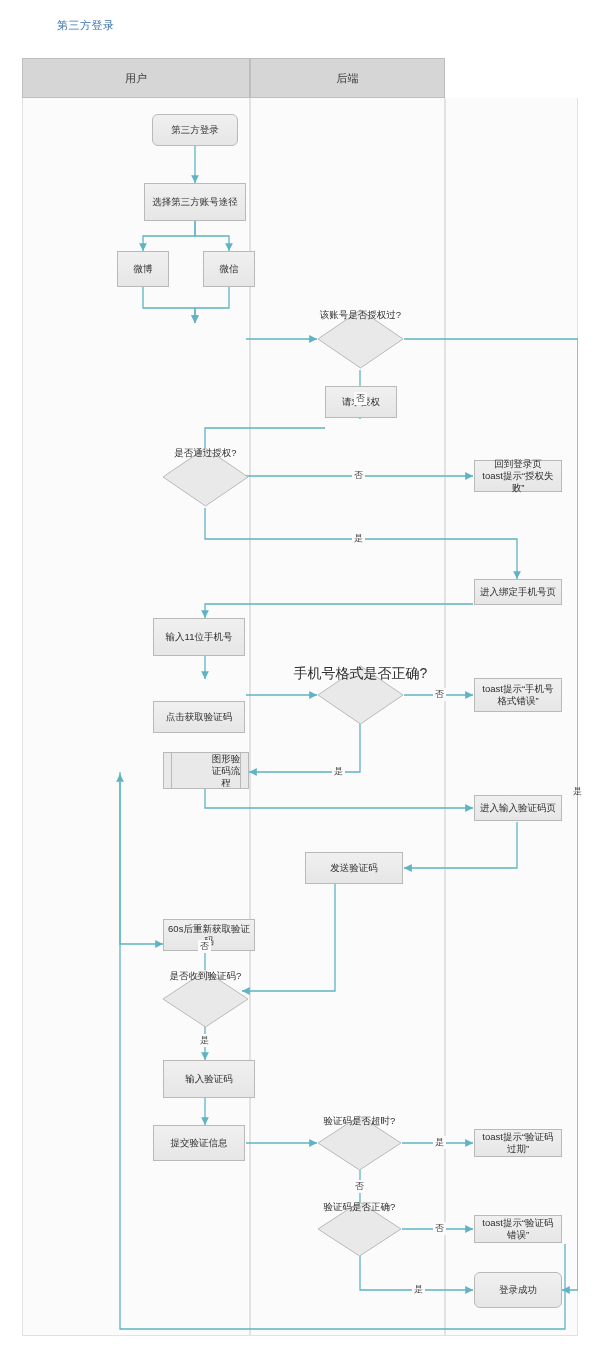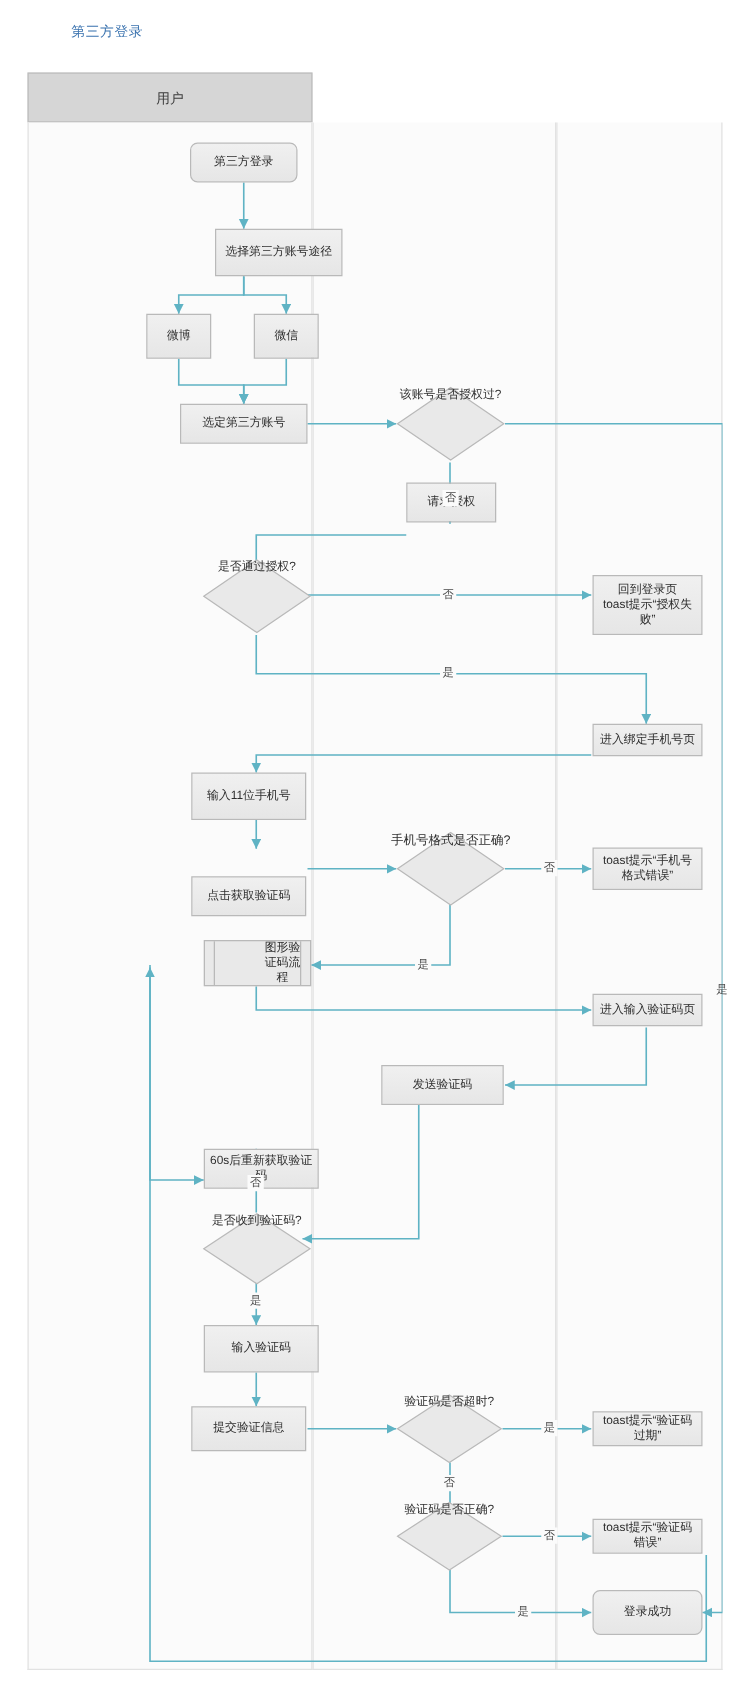--- a/index.html
+++ b/index.html
@@ -68,20 +68,23 @@
 </head>
 <body>
 
 <div id="page-title">第三方登录</div>
 
 <div id="chart-area">
 
   <div class="lane-header" style="left:0;width:228px;">
     <span>用户</span>
   </div>
+  <div class="lane-header" style="left:228px;width:195px;">
+    <span>后端</span>
+  </div>
 
   <div class="lane-body" style="left:0;width:228px;"></div>
   <div class="lane-body" style="left:228px;width:195px;"></div>
   <div class="lane-body" style="left:423px;width:133px;"></div>
 
   <svg id="wires" viewBox="0 0 556 1278" xmlns="http://www.w3.org/2000/svg">
     <defs>
       <marker id="ah" markerWidth="7" markerHeight="7" refX="6" refY="3" orient="auto">
         <path d="M0,0 L6,3 L0,6 z" fill="#5fb3c4"></path>
       </marker>
@@ -144,76 +147,73 @@
       <path d="M98,714 L98,886 L141,886"></path>
 
       <path d="M543,1186 L543,1271 L98,1271 L98,716"></path>
     </g>
   </svg>
 
   <div class="node round" style="left:130px;top:56px;width:86px;height:32px;">
     <span>第三方登录</span>
   </div>
 
-  <div class="node" style="left:122px;top:125px;width:102px;height:38px;margin-left:28px;">
+  <div class="node" style="left:122px;top:125px;width:102px;height:38px;">
     <span>选择第三方账号途径</span>
   </div>
 
   <div class="node" style="left:95px;top:193px;width:52px;height:36px;">
     <span>微博</span>
   </div>
 
   <div class="node" style="left:181px;top:193px;width:52px;height:36px;">
     <span>微信</span>
   </div>
 
-  <div class="node" style="left:122px;top:265px;width:102px;height:32px;">
-    <span>选定第三方账号</span>
-  </div>
 
   <div class="decision" style="left:295px;top:251px;width:87px;height:60px;">
     <svg class="dshape" viewBox="0 0 87 60" preserveAspectRatio="none">
       <polygon points="43.5,1 86,30 43.5,59 1,30" fill="#e9e9e9" stroke="#b9b9b9" stroke-width="1"></polygon>
     </svg>
     <span class="dlabel">该账号是否授权过?</span>
   </div>
 
   <div class="node" style="left:303px;top:328px;width:72px;height:32px;">
     <span>请求授权</span>
   </div>
 
   <div class="decision" style="left:140px;top:389px;width:87px;height:60px;">
     <svg class="dshape" viewBox="0 0 87 60" preserveAspectRatio="none">
       <polygon points="43.5,1 86,30 43.5,59 1,30" fill="#e9e9e9" stroke="#b9b9b9" stroke-width="1"></polygon>
     </svg>
     <span class="dlabel">是否通过授权?</span>
   </div>
 
-  <div class="node" style="left:452px;top:402px;width:88px;height:48px;white-space:pre-line;">
+  <div class="node" style="left:452px;top:402px;width:88px;height:32px;white-space:pre-line;">
     <span>回到登录页
 toast提示“授权失败”</span>
   </div>
 
   <div class="node" style="left:452px;top:521px;width:88px;height:26px;">
     <span>进入绑定手机号页</span>
   </div>
 
   <div class="node" style="left:131px;top:560px;width:92px;height:38px;">
     <span>输入11位手机号</span>
   </div>
 
   <div class="node" style="left:131px;top:643px;width:92px;height:32px;">
     <span>点击获取验证码</span>
   </div>
 
   <div class="decision" style="left:295px;top:607px;width:87px;height:60px;">
     <svg class="dshape" viewBox="0 0 87 60" preserveAspectRatio="none">
       <polygon points="43.5,1 86,30 43.5,59 1,30" fill="#e9e9e9" stroke="#b9b9b9" stroke-width="1"></polygon>
     </svg>
-    <span class="dlabel" style="font-size:10px;">手机号格式是否正确?</span>
+    <span class="dlabel" style="font-size:14px;">手机号格式是否正确?</span>
   </div>
 
   <div class="node" style="left:452px;top:620px;width:88px;height:34px;">
     <span>toast提示“手机号格式错误”</span>
   </div>
 
   <div class="node predef" style="left:141px;top:694px;width:86px;height:37px;padding-left:44px;">
     <span>图形验证码流程</span>
   </div>
 

